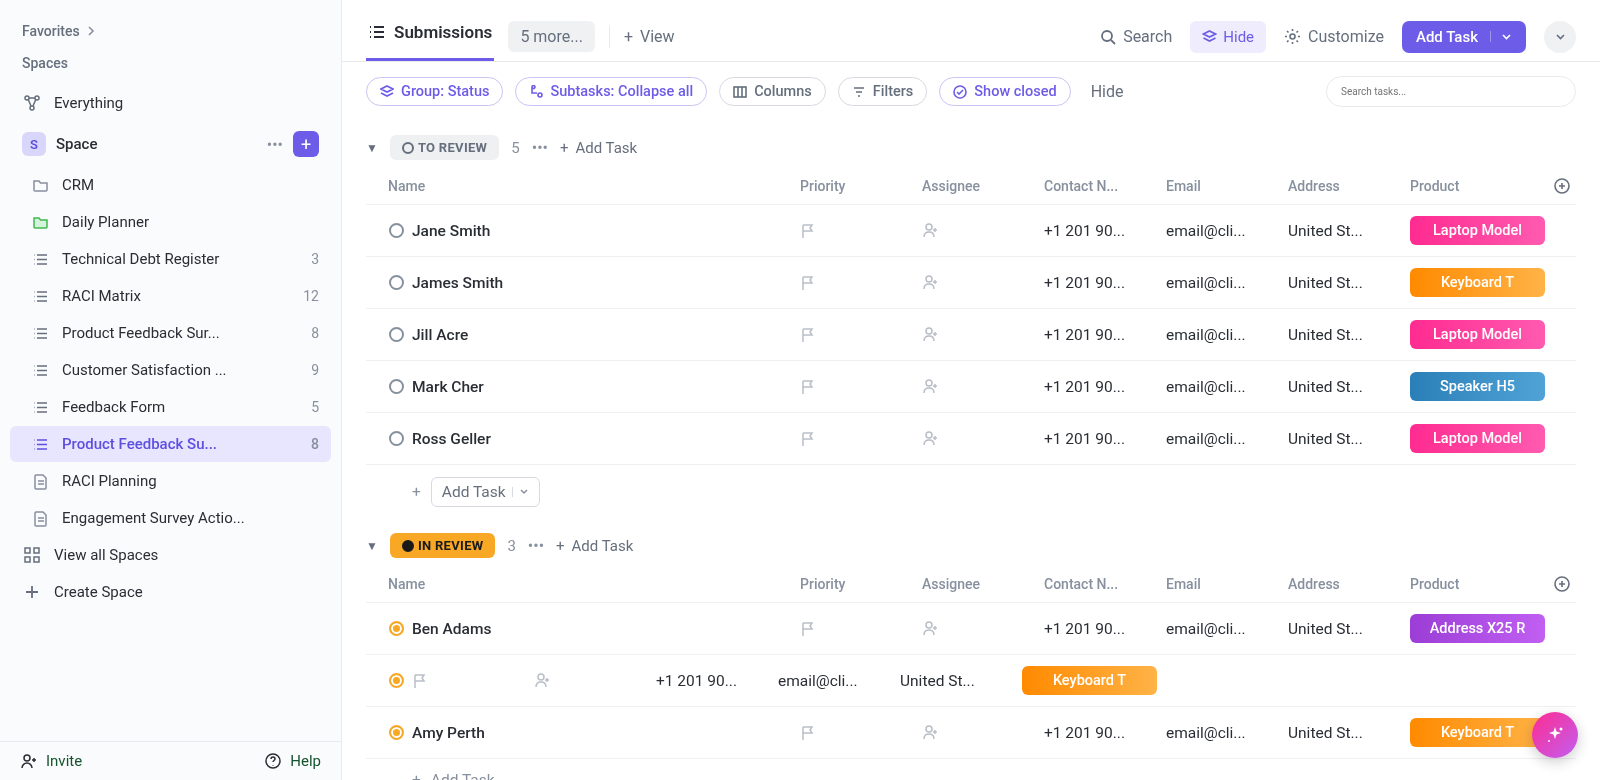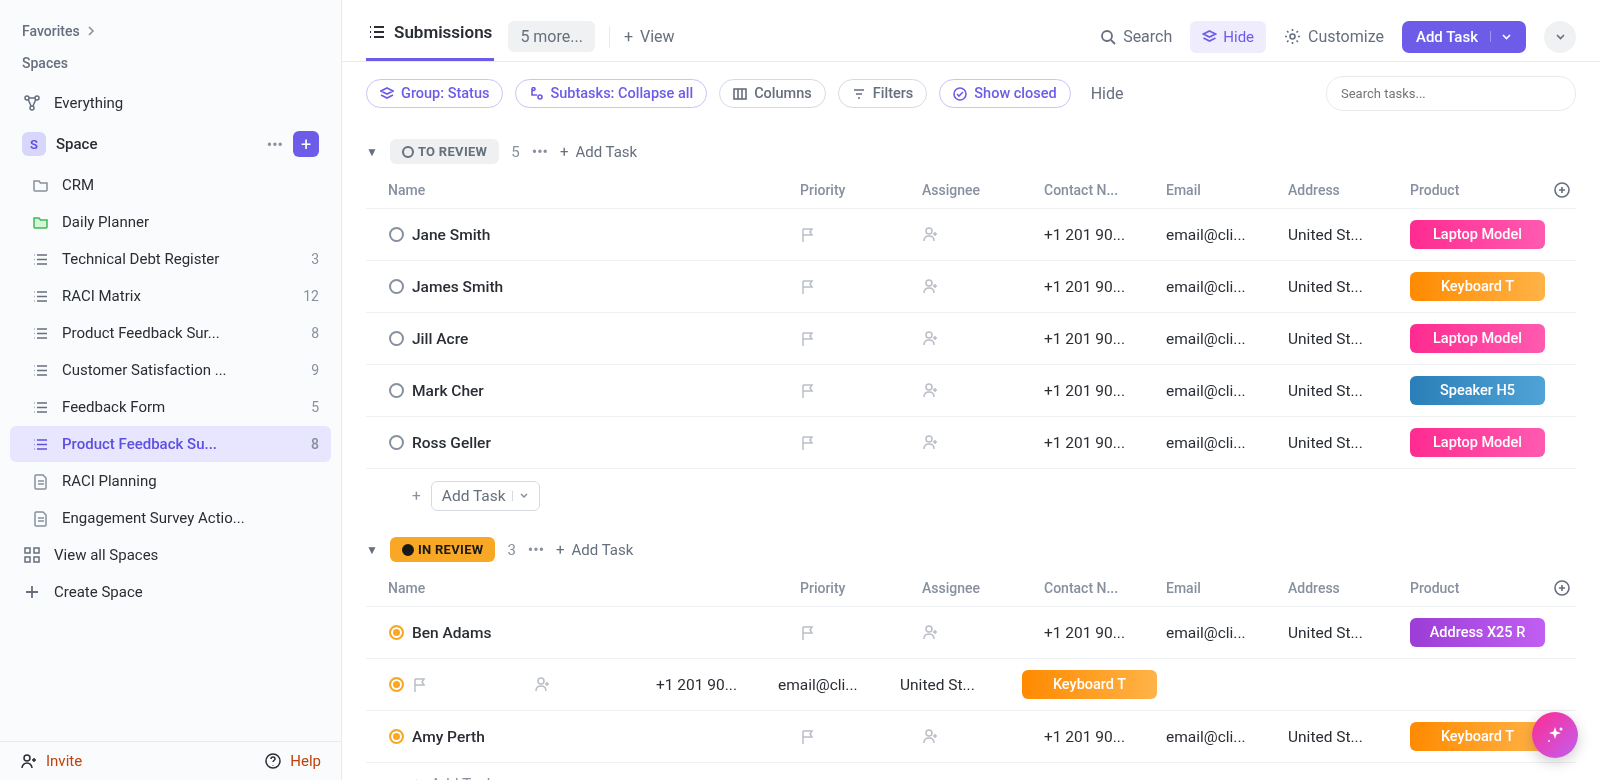--- a/index.html
+++ b/index.html
@@ -14,37 +14,37 @@
 .side-item.active .icon{color:#5d4fe0}
 .side-item .label{flex:1;white-space:nowrap;overflow:hidden;text-overflow:ellipsis}
 .side-item .count{font-size:14px;color:#87909e}
 .side-item.nested{padding-left:20px}
 .space-row{display:flex;align-items:center;gap:10px;padding:6px 12px;margin:4px 0}
 .space-badge{width:24px;height:24px;border-radius:6px;background:#d9d6fb;color:#5d4fe0;font-size:13px;font-weight:600;display:flex;align-items:center;justify-content:center}
 .space-name{flex:1;font-size:15px;font-weight:500}
 .dots{color:#87909e;cursor:pointer}
 .plus-box{width:26px;height:26px;border-radius:6px;background:#6c5ce7;color:#fff;display:flex;align-items:center;justify-content:center;font-size:18px;cursor:pointer}
 .sidebar-bottom{border-top:1px solid #e8eaed;padding:10px 20px;display:flex;justify-content:space-between;align-items:center}
-.sb-btn{display:flex;align-items:center;gap:8px;font-size:15px;color:#c2410c;cursor:pointer}
+.sb-btn{display:flex;align-items:center;gap:8px;font-size:15px;color:#14532d;cursor:pointer}
 .main{flex:1;display:flex;flex-direction:column;overflow:hidden}
 .toolbar{display:flex;align-items:center;padding:12px 24px 0;gap:14px;border-bottom:1px solid #e8eaed}
 .tab{display:flex;align-items:center;gap:8px;padding:10px 2px 16px;font-size:17px;font-weight:600;color:#2a2e34;cursor:pointer}
 .tab.active{border-bottom:3px solid #6c5ce7;color:#2a2e34}
 .chip{background:#f0f1f3;color:#656f7d;font-size:16px;padding:6px 12px;border-radius:6px;cursor:pointer}
 .vsep{width:1px;height:22px;background:#e8eaed}
 .light-btn{display:flex;align-items:center;gap:7px;font-size:16px;color:#656f7d;cursor:pointer}
 .toolbar-right{margin-left:auto;display:flex;gap:18px}
 .hide-btn{background:#eeecfd;color:#6c5ce7;padding:6px 12px;border-radius:6px;display:flex;align-items:center;gap:6px;font-size:15px;cursor:pointer}
 .add-task-btn{background:#6c5ce7;color:#fff;padding:7px 14px;border-radius:7px;font-size:15px;display:flex;align-items:center;cursor:pointer;font-weight:500}
 .add-task-btn .chev{margin-left:12px;padding-left:10px;border-left:1px solid rgba(255,255,255,.35)}
 .circle-btn{width:32px;height:32px;border-radius:50%;background:#f0f1f3;display:flex;align-items:center;justify-content:center;color:#656f7d;cursor:pointer}
 .filter-bar{display:flex;align-items:center;gap:12px;padding:14px 24px}
 .pill{border:1.5px solid #c9c4f5;color:#6c5ce7;padding:5px 13px;border-radius:18px;font-size:14.5px;display:flex;align-items:center;gap:7px;cursor:pointer;font-weight:500}
 .pill.gray{border-color:#d6dae0;color:#656f7d}
-.search-inp{margin-left:auto;border:1px solid #e8eaed;border-radius:17px;padding:9px 14px;font-size:13px;width:250px;color:#87909e;background:#fff}
+.search-inp{margin-left:auto;border:1px solid #e8eaed;border-radius:17px;padding:9px 14px;font-size:10px;width:250px;color:#87909e;background:#fff}
 .content{flex:1;overflow:auto;padding:0 0 40px}
 .group{padding:0 24px;margin-top:6px}
 .group-head{display:flex;align-items:center;gap:12px;padding:8px 0}
 .collapse-caret{color:#656f7d;cursor:pointer;font-size:12px}
 .status-pill{display:flex;align-items:center;gap:4px;padding:5px 12px;border-radius:6px;font-size:13px;font-weight:700;letter-spacing:.3px;cursor:pointer}
 .status-pill.gray{background:#eef0f2;color:#656f7d}
 .status-pill.amber{background:#f9a825;color:#1a1a1a}
 .status-dot{width:12px;height:12px;border:2px solid currentColor;border-radius:50%}
 .status-dot.filled{background:currentColor}
 .grp-count{color:#87909e;font-size:15px}

